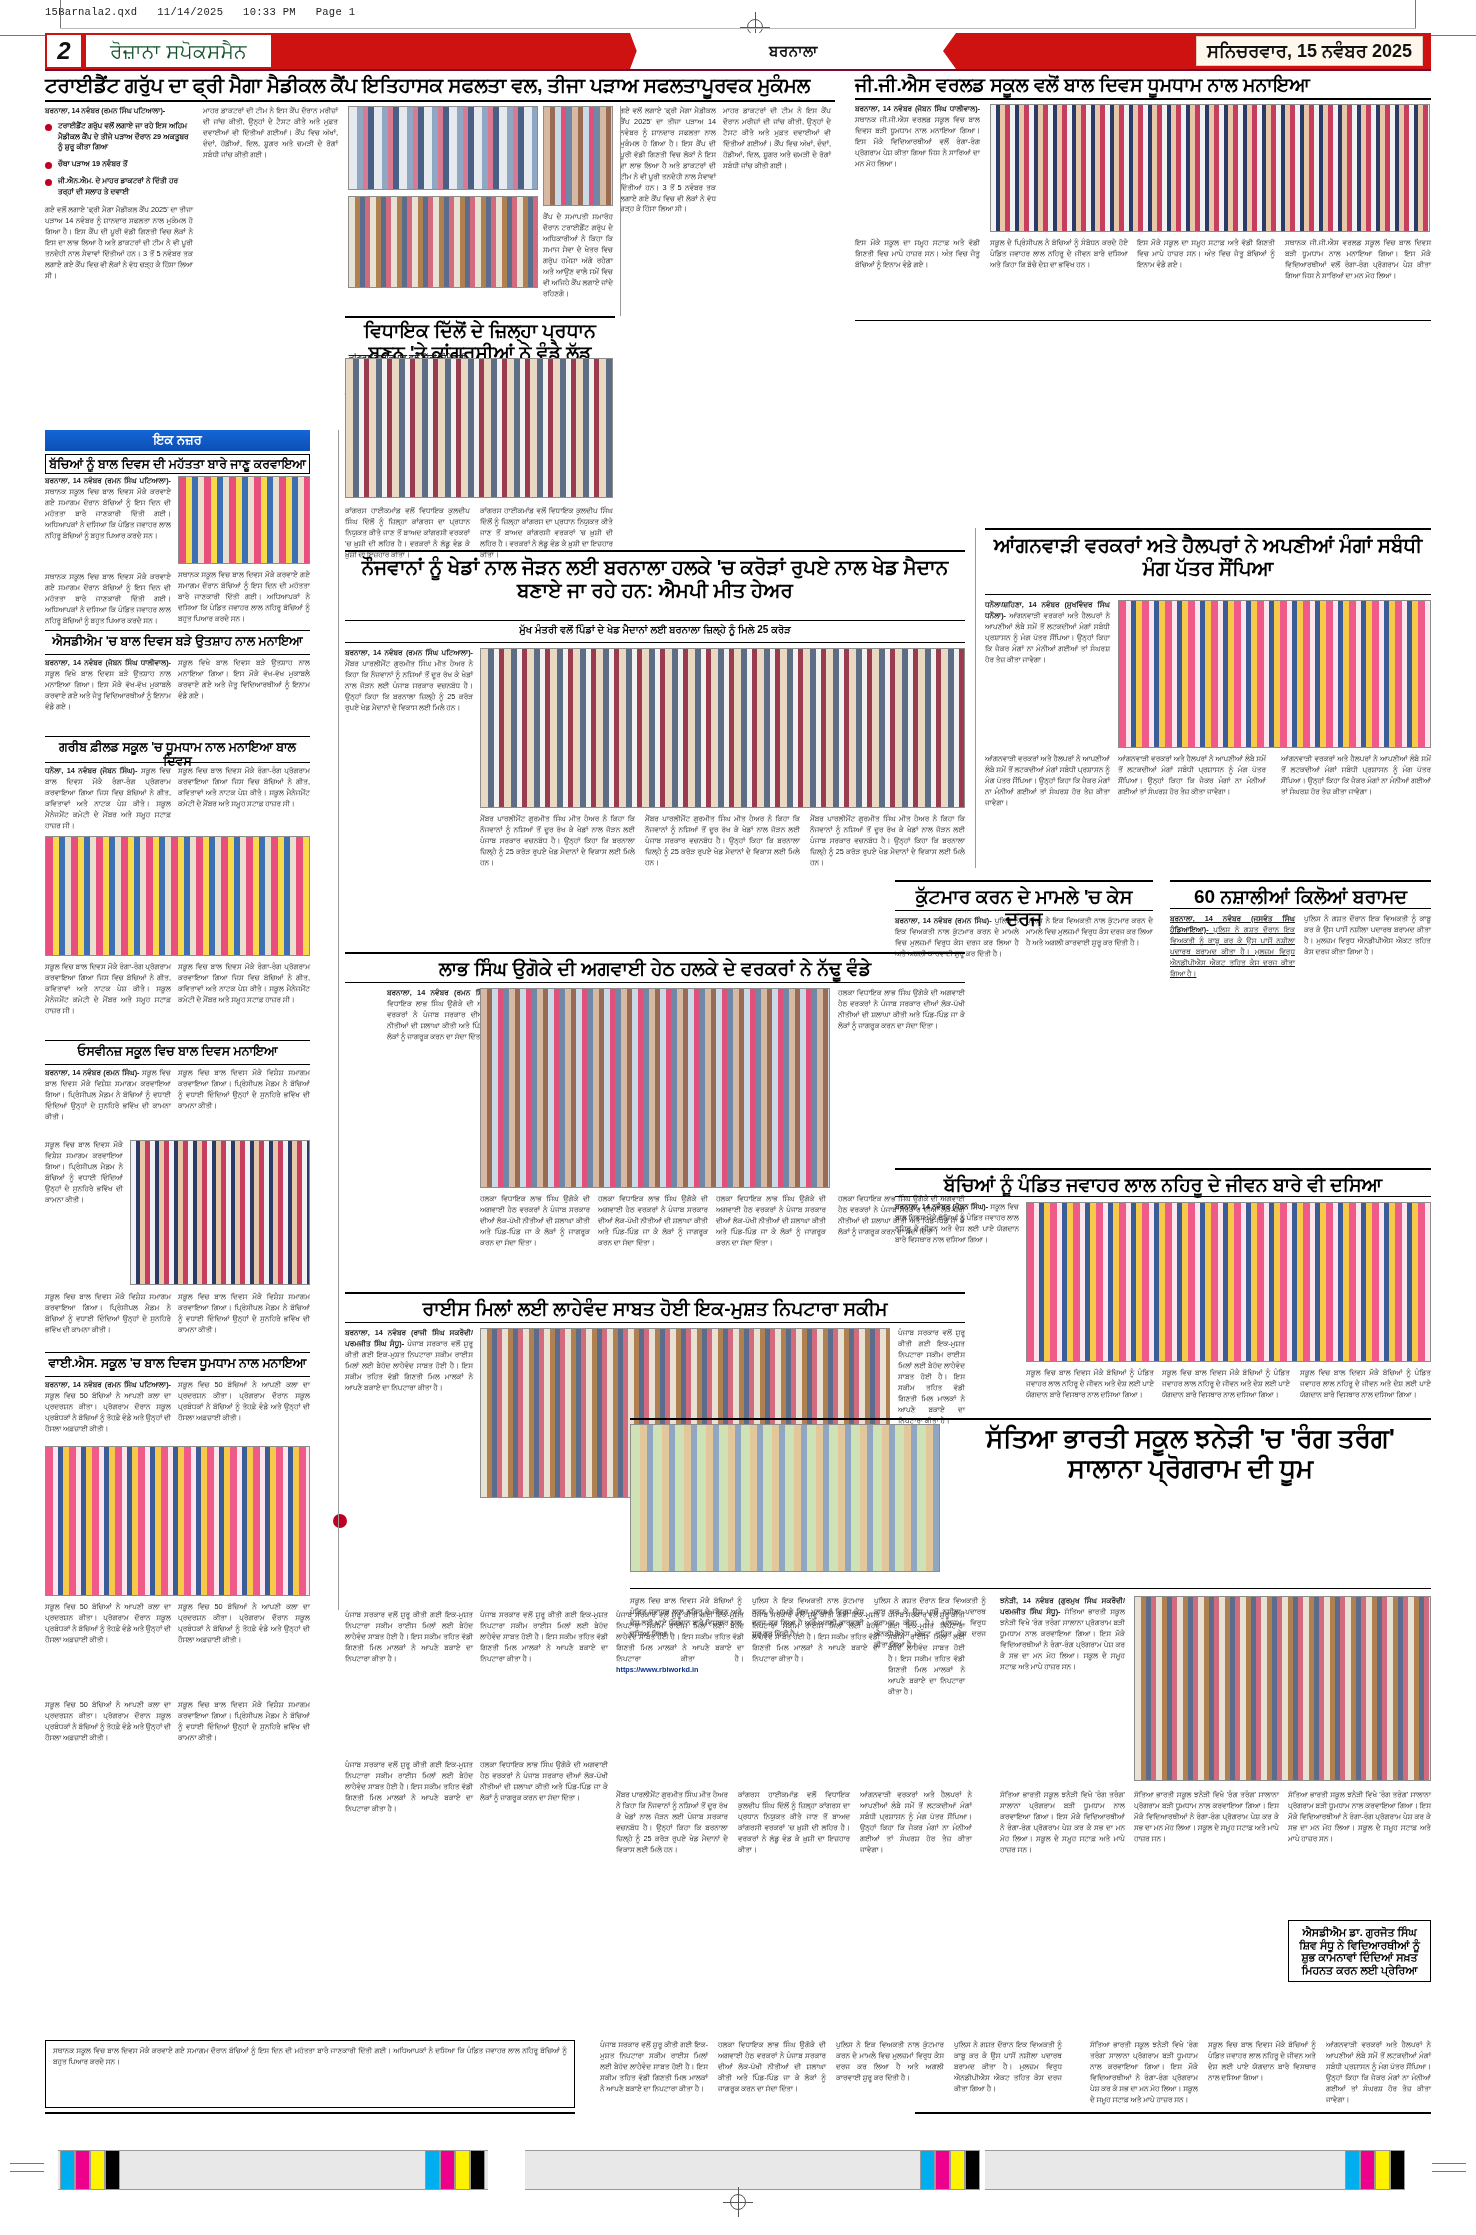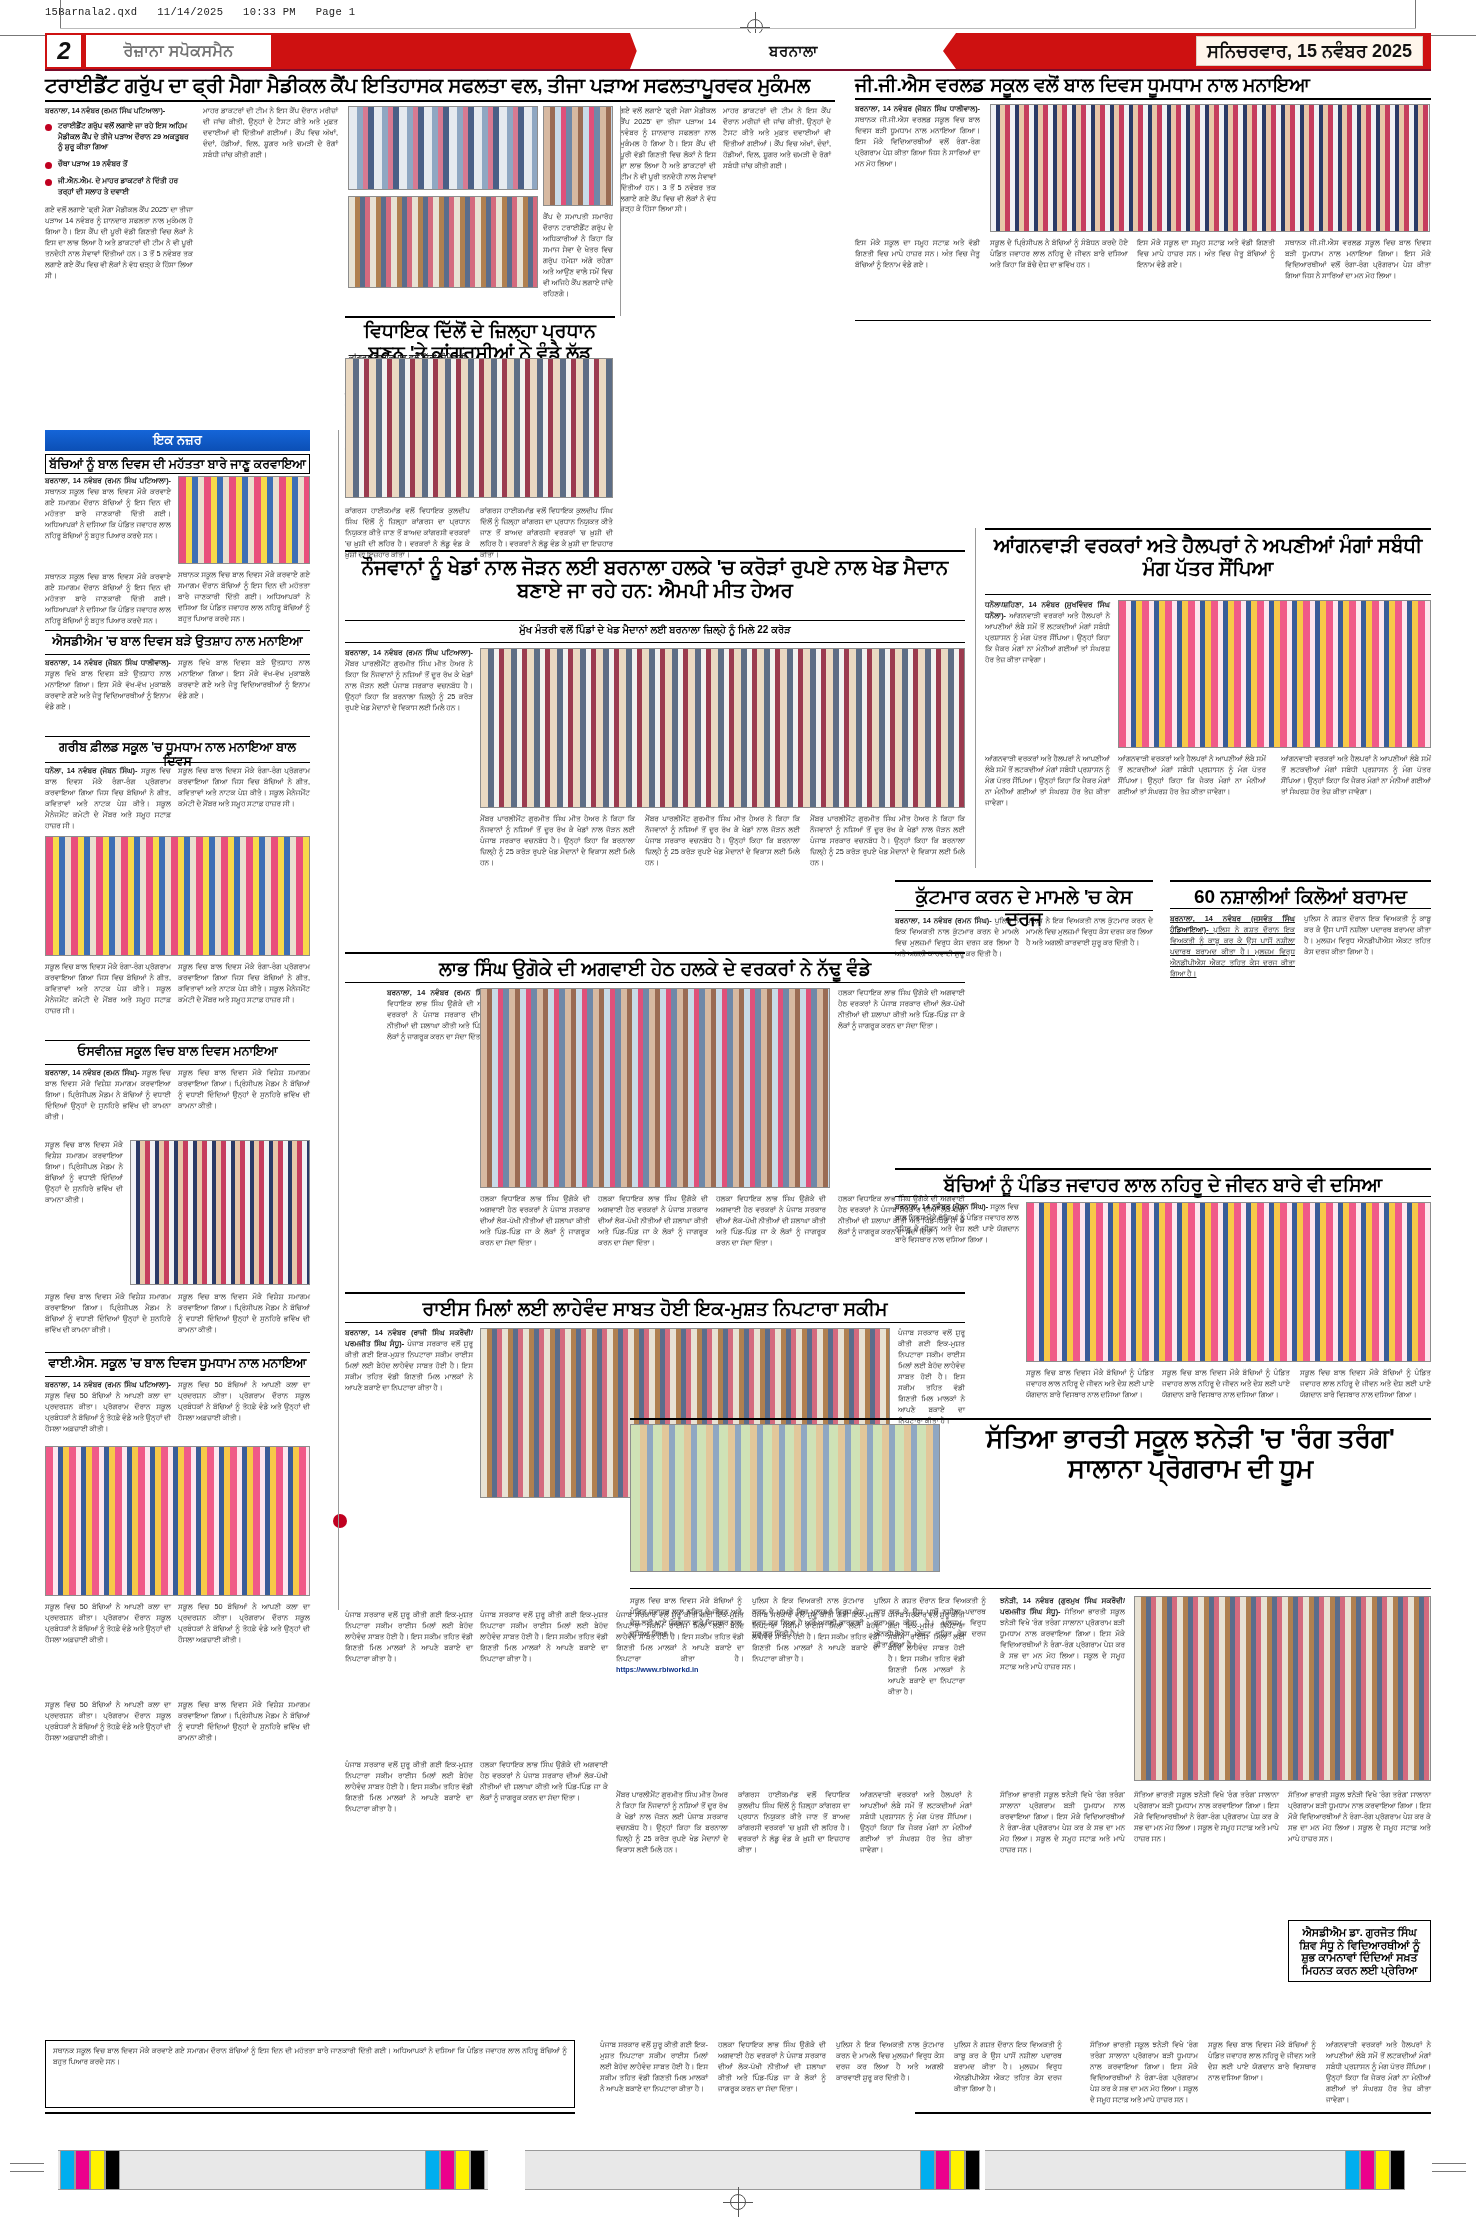--- a/index.html
+++ b/index.html
@@ -55,21 +55,21 @@
   .mh-pagebox{
     position:absolute; left:2px; top:2px; width:36px; height:32px;
     background:#fff; display:flex; align-items:center; justify-content:center;
     border-right:2px solid #CE1111;
   }
   .mh-pagenum{ font-size:24px; font-weight:bold; color:#111; font-style:italic;}
   .mh-brandbox{
     position:absolute; left:41px; top:2px; width:185px; height:32px;
     background:#fff; display:flex; align-items:center; justify-content:center;
   }
-  .mh-brand{ font-size:16px; font-weight:bold; color:#737373; letter-spacing:.3px;}
+  .mh-brand{ font-size:20px; font-weight:normal; color:#14532d; letter-spacing:.3px;}
   .mh-datebox{
     position:absolute; right:8px; top:3px; height:30px; background:#FFF6EC;
     padding:0 10px; display:flex; align-items:center;
     border:1px solid #d9d0c4;
   }
   .mh-date{ font-size:18px; font-weight:bold; color:#111; }
   .mh-underline{
     position:absolute; left:45px; top:69px; width:1386px; height:2px; background:#7a0b2a;
   }
 
@@ -331,21 +331,21 @@
     </div>
   <div class="body-col" style="position:absolute;left:345px;top:506px;width:125px;">ਕਾਂਗਰਸ ਹਾਈਕਮਾਂਡ ਵਲੋਂ ਵਿਧਾਇਕ ਕੁਲਦੀਪ ਸਿੰਘ ਦਿੱਲੋਂ ਨੂੰ ਜ਼ਿਲ੍ਹਾ ਕਾਂਗਰਸ ਦਾ ਪ੍ਰਧਾਨ ਨਿਯੁਕਤ ਕੀਤੇ ਜਾਣ ਤੋਂ ਬਾਅਦ ਕਾਂਗਰਸੀ ਵਰਕਰਾਂ 'ਚ ਖ਼ੁਸ਼ੀ ਦੀ ਲਹਿਰ ਹੈ। ਵਰਕਰਾਂ ਨੇ ਲੱਡੂ ਵੰਡ ਕੇ ਖ਼ੁਸ਼ੀ ਦਾ ਇਜ਼ਹਾਰ ਕੀਤਾ।</div>
   <div class="body-col" style="position:absolute;left:480px;top:506px;width:133px;">ਕਾਂਗਰਸ ਹਾਈਕਮਾਂਡ ਵਲੋਂ ਵਿਧਾਇਕ ਕੁਲਦੀਪ ਸਿੰਘ ਦਿੱਲੋਂ ਨੂੰ ਜ਼ਿਲ੍ਹਾ ਕਾਂਗਰਸ ਦਾ ਪ੍ਰਧਾਨ ਨਿਯੁਕਤ ਕੀਤੇ ਜਾਣ ਤੋਂ ਬਾਅਦ ਕਾਂਗਰਸੀ ਵਰਕਰਾਂ 'ਚ ਖ਼ੁਸ਼ੀ ਦੀ ਲਹਿਰ ਹੈ। ਵਰਕਰਾਂ ਨੇ ਲੱਡੂ ਵੰਡ ਕੇ ਖ਼ੁਸ਼ੀ ਦਾ ਇਜ਼ਹਾਰ ਕੀਤਾ।</div>
 
   <div class="rule-thick" style="position:absolute;left:345px;top:550px;width:620px;"></div>
   <div style="position:absolute;left:345px;top:556px;width:620px;">
     <div class="hl hl-lg center">ਨੌਜਵਾਨਾਂ ਨੂੰ ਖੇਡਾਂ ਨਾਲ ਜੋੜਨ ਲਈ ਬਰਨਾਲਾ ਹਲਕੇ 'ਚ ਕਰੋੜਾਂ ਰੁਪਏ ਨਾਲ ਖੇਡ ਮੈਦਾਨ ਬਣਾਏ ਜਾ ਰਹੇ ਹਨ: ਐਮਪੀ ਮੀਤ ਹੇਅਰ</div>
   </div>
   <div class="rule" style="position:absolute;left:345px;top:620px;width:620px;"></div>
   <div style="position:absolute;left:345px;top:624px;width:620px;">
-    <div class="bold center" style="font-size:10px;">ਮੁੱਖ ਮੰਤਰੀ ਵਲੋਂ ਪਿੰਡਾਂ ਦੇ ਖੇਡ ਮੈਦਾਨਾਂ ਲਈ ਬਰਨਾਲਾ ਜ਼ਿਲ੍ਹੇ ਨੂੰ ਮਿਲੇ 22 ਕਰੋੜ</div>
+    <div class="bold center" style="font-size:10px;">ਮੁੱਖ ਮੰਤਰੀ ਵਲੋਂ ਪਿੰਡਾਂ ਦੇ ਖੇਡ ਮੈਦਾਨਾਂ ਲਈ ਬਰਨਾਲਾ ਜ਼ਿਲ੍ਹੇ ਨੂੰ ਮਿਲੇ 25 ਕਰੋੜ</div>
   </div>
   <div class="rule" style="position:absolute;left:345px;top:642px;width:620px;"></div>
 
   <div class="body-col" style="position:absolute;left:345px;top:648px;width:128px;">
     <span class="dateline">ਬਰਨਾਲਾ, 14 ਨਵੰਬਰ (ਰਮਨ ਸਿੰਘ ਪਟਿਆਲਾ)-</span>
     <span>ਮੈਂਬਰ ਪਾਰਲੀਮੈਂਟ ਗੁਰਮੀਤ ਸਿੰਘ ਮੀਤ ਹੇਅਰ ਨੇ ਕਿਹਾ ਕਿ ਨੌਜਵਾਨਾਂ ਨੂੰ ਨਸ਼ਿਆਂ ਤੋਂ ਦੂਰ ਰੱਖ ਕੇ ਖੇਡਾਂ ਨਾਲ ਜੋੜਨ ਲਈ ਪੰਜਾਬ ਸਰਕਾਰ ਵਚਨਬੱਧ ਹੈ। ਉਨ੍ਹਾਂ ਕਿਹਾ ਕਿ ਬਰਨਾਲਾ ਜ਼ਿਲ੍ਹੇ ਨੂੰ 25 ਕਰੋੜ ਰੁਪਏ ਖੇਡ ਮੈਦਾਨਾਂ ਦੇ ਵਿਕਾਸ ਲਈ ਮਿਲੇ ਹਨ।</span>
   </div>
   <div class="photo p-meeting" style="left:480px;top:648px;width:485px;height:160px;">
       <div class="ph-layer"></div>
     </div>

